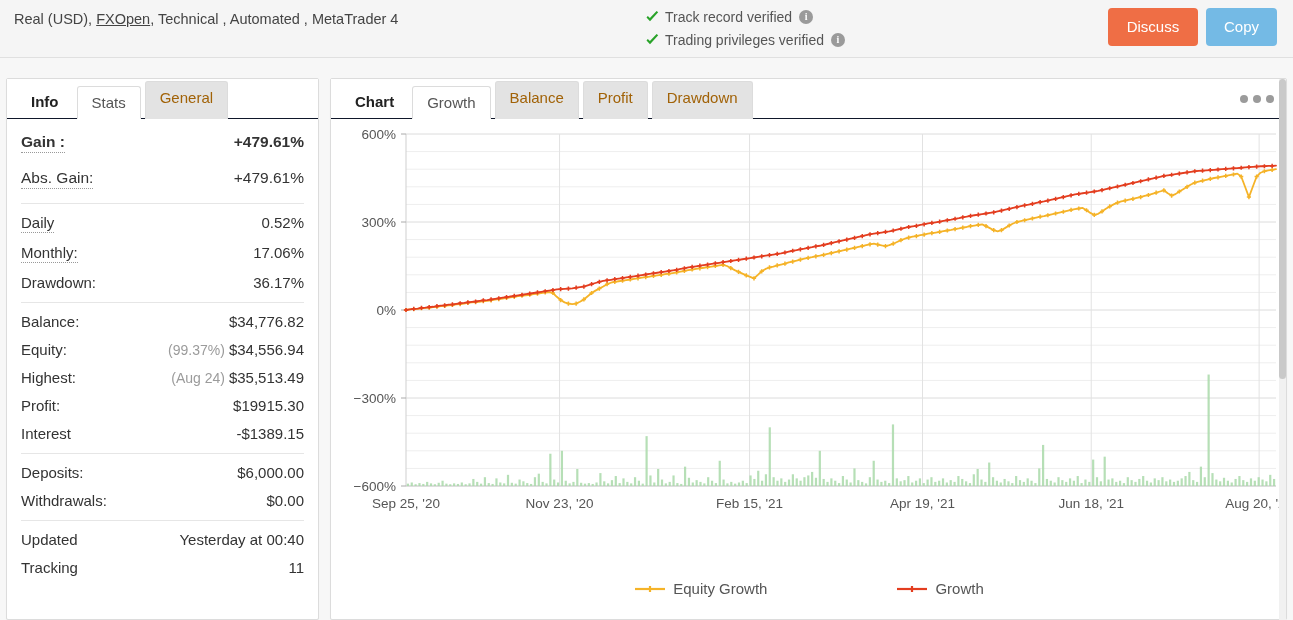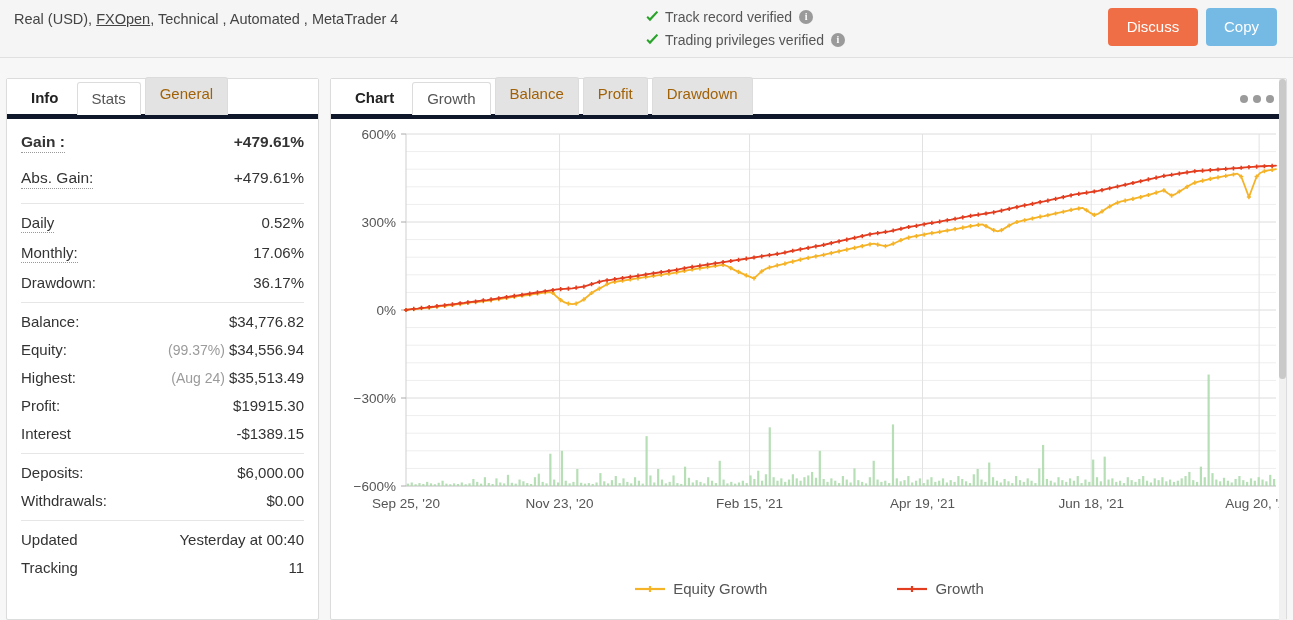--- a/index.html
+++ b/index.html
@@ -57,21 +57,21 @@
   .panel {
     position: absolute; background: #fff;
     border: 1px solid #dcdcdc; border-radius: 2px;
     box-shadow: 0 1px 1px rgba(0,0,0,0.04);
   }
   .left-panel { left: 6px; top: 78px; width: 313px; height: 542px; }
   .right-panel { left: 330px; top: 78px; width: 957px; height: 542px; }
 
   
   .tabbar {
-    height: 40px; border-bottom: 5px solid #0f172a;
+    height: 40px; border-bottom: 1px solid #0f172a;
     background: #fff; display: flex; align-items: flex-end;
     padding-left: 10px; padding-right: 10px; position: relative;
   }
   .tab {
     font-size: 15px; height: 32px; line-height: 32px; padding: 0 14px;
     color: #666; cursor: pointer; border-radius: 3px 3px 0 0;
     margin-right: 4px; white-space: nowrap;
   }
   .tab.label-tab { color: #222; font-weight: bold; background: transparent; cursor: default; }
   .tab.selected { background: #fff; color: #555; border: 1px solid #dcdcdc; border-bottom: 1px solid #fff;

